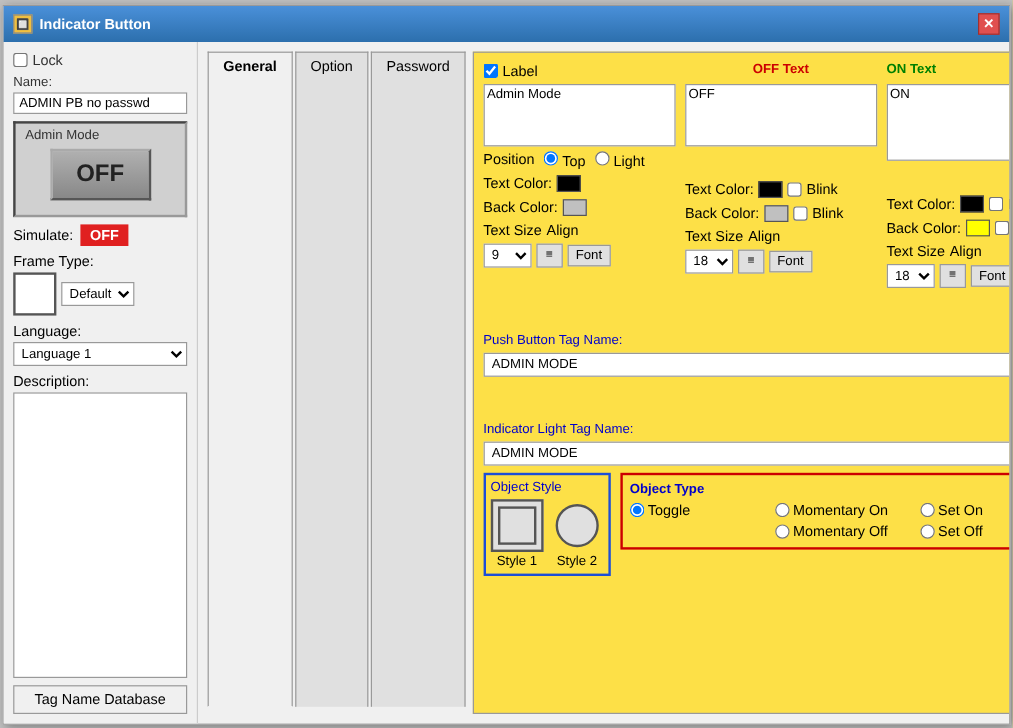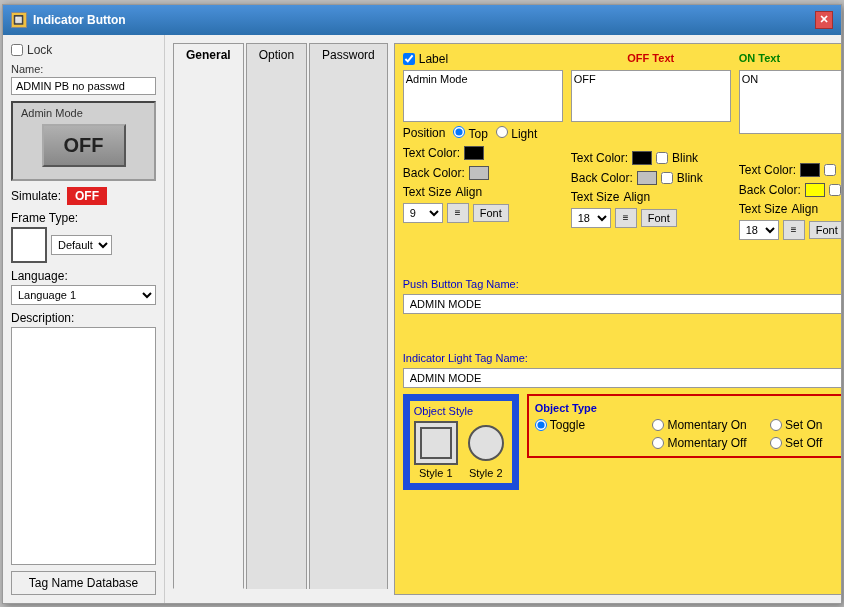--- a/index.html
+++ b/index.html
@@ -48,21 +48,21 @@
     .size-align-row { display: flex; align-items: center; gap: 4px; font-size: 11px; }
     .size-select { width: 40px; }
     .align-btn { width: 22px; height: 20px; border: 1px solid #999; background: #e0e0e0; cursor: pointer; display: flex; align-items: center; justify-content: center; font-size: 10px; }
     .font-btn { background: #e0e0e0; border: 1px solid #999; padding: 2px 6px; cursor: pointer; font-size: 11px; }
     .tag-section { display: flex; flex-direction: column; gap: 4px; }
     .tag-label { color: #0000cc; font-size: 11px; margin-top: 32px; }
     .tag-row { display: flex; gap: 4px; align-items: center; }
     .tag-row select { flex: 1; }
     .tag-row button { padding: 2px 6px; border: 1px solid #999; background: #e0e0e0; cursor: pointer; font-size: 11px; }
     .object-section { display: flex; gap: 8px; align-items: flex-start; }
-    .object-style { border: 7px solid #1d4ed8; padding: 4px; }
+    .object-style { border: 2px solid #1d4ed8; padding: 4px; }
     .object-style-label { color: #0000cc; font-size: 11px; margin-bottom: 4px; }
     .style-items { display: flex; gap: 6px; }
     .style-item { display: flex; flex-direction: column; align-items: center; gap: 2px; }
     .style-box { width: 44px; height: 44px; border: 2px solid #555; background: #e0e0e0; display: flex; align-items: center; justify-content: center; cursor: pointer; }
     .style-box-inner { width: 32px; height: 32px; border: 2px solid #555; background: #e0e0e0; }
     .style-circle { width: 36px; height: 36px; border-radius: 50%; border: 2px solid #555; background: #e0e0e0; }
     .style-name { font-size: 11px; }
     .object-type-box { border: 2px solid #cc0000; padding: 6px; flex: 1; }
     .object-type-label { color: #0000cc; font-size: 11px; margin-bottom: 4px; font-weight: bold; }
     .radio-grid { display: grid; grid-template-columns: 1fr 1fr 1fr; gap: 4px 8px; align-items: center; }

